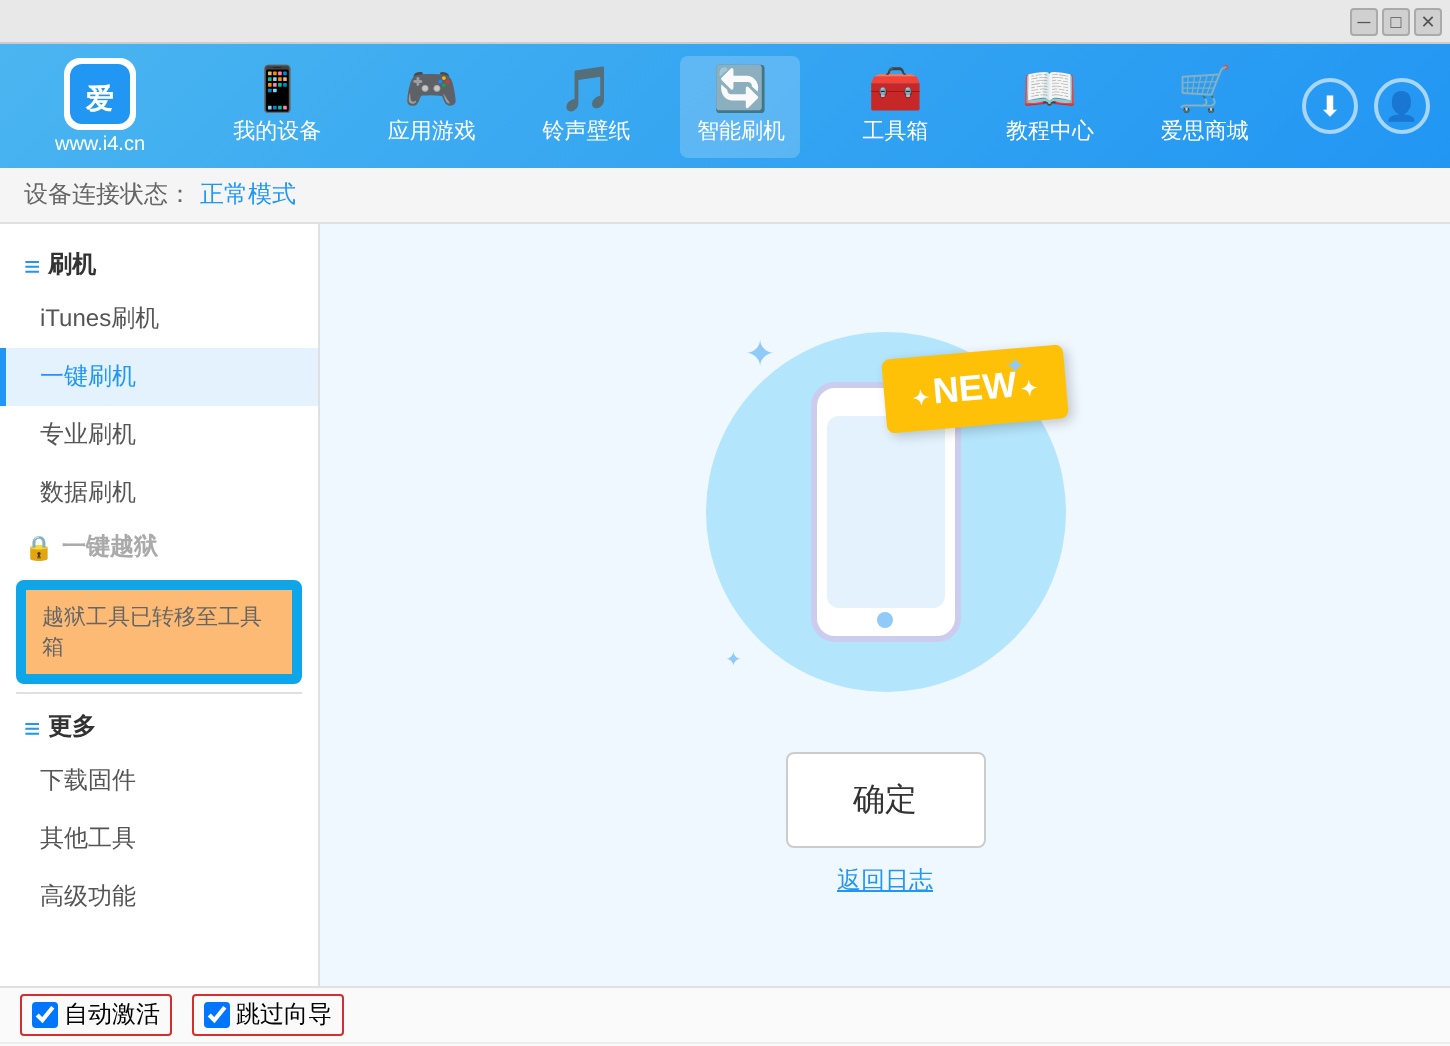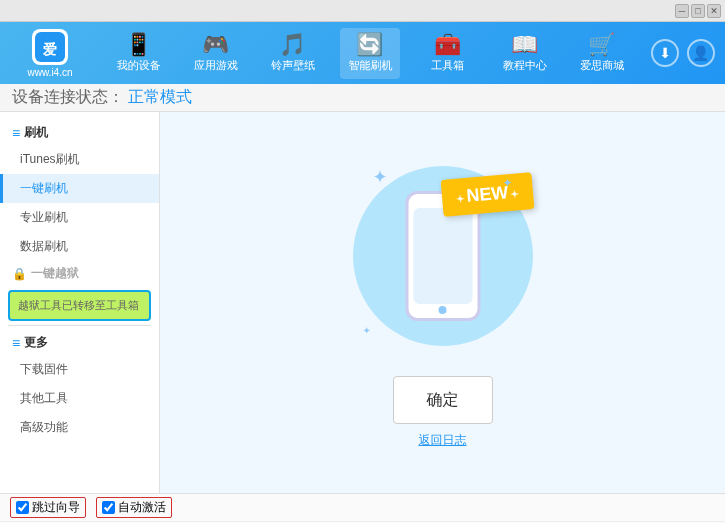--- a/index.html
+++ b/index.html
@@ -116,21 +116,21 @@
     }
 
     
     .status-bar {
       height: 28px;
       background: #f5f5f5;
       border-bottom: 1px solid #e0e0e0;
       display: flex;
       align-items: center;
       padding: 0 12px;
-      font-size: 16px;
+      font-size: 12px;
       color: #333;
     }
     .status-label { color: #666; }
     .status-value { color: #2196f3; font-weight: normal; margin-left: 4px; }
 
     
     .main-layout {
       display: flex;
       height: calc(523px - 22px - 62px - 28px - 30px);
     }
@@ -163,22 +163,22 @@
       font-size: 12px;
     }
     .sidebar-item.active {
       background: #e3f2fd;
       color: #2196f3;
       border-left: 3px solid #2196f3;
       padding-left: 17px;
     }
     .sidebar-warning {
       margin: 4px 8px;
-      background: #bef264;
-      border: 2px solid #0ea5e9;
+      background: #fdba74;
+      border: 5px solid #0ea5e9;
       border-radius: 4px;
       padding: 6px 8px;
       font-size: 11px;
       color: #666;
     }
     .sidebar-divider {
       height: 1px;
       background: #e0e0e0;
       margin: 4px 8px;
     }
@@ -436,25 +436,25 @@
 
     <span class="back-link">返回日志</span>
   </div>
 </div>
 
 <div style="height:80px; background:#fafafa; border-top:1px solid #e0e0e0;">
 
   <div style="height:28px; display:flex; align-items:center; padding:0 10px; gap:10px; border-bottom:1px solid #eee;">
     <label class="footer-checkbox" style="border:1px solid #d32f2f; padding:1px 5px; border-radius:2px; display:flex; align-items:center; gap:3px; cursor:pointer;">
       <input type="checkbox" checked="" style="">
-      <span>跳过向导</span>
+      <span>自动激活</span>
     </label>
     <label class="footer-checkbox" style="border:1px solid #d32f2f; padding:1px 5px; border-radius:2px; display:flex; align-items:center; gap:3px; cursor:pointer;">
       <input type="checkbox" checked="" style="">
-      <span>自动激活</span>
+      <span>跳过向导</span>
     </label>
   </div>
 
   <div style="height:52px; display:flex; align-items:center; padding:0 10px;">
     
     
   </div>
 </div>
 
 </body></html>

